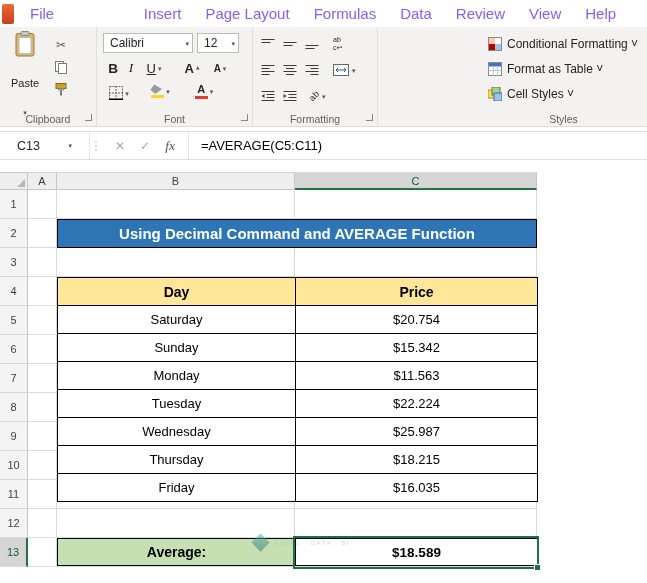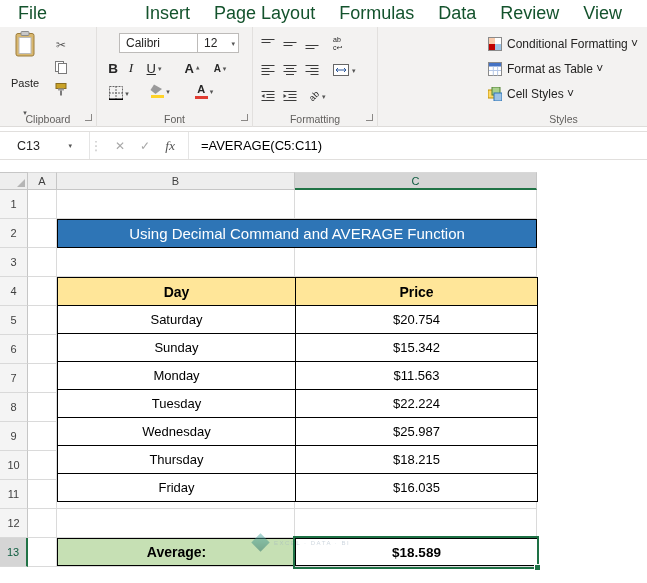--- a/index.html
+++ b/index.html
@@ -2,21 +2,21 @@
 <html><head>
 <meta charset="utf-8">
 <style>
   * { box-sizing:border-box; margin:0; padding:0; }
   html,body { width:647px; height:583px; }
   body { position:relative; font-family:"Liberation Sans",sans-serif; background:#fff; overflow:hidden; color:#252423; }
 
   
   .tabbar { position:absolute; top:0; left:0; width:647px; height:27px; background:#fff; display:flex; align-items:stretch; }
   .app-icon { width:12px; height:20px; margin:0 4px 0 2px; border-radius:2px; background:linear-gradient(180deg,#f0693a,#c43e1c); align-self:center; }
-  .tab { display:flex; align-items:center; padding:0 12px; font-size:18px; color:#14532d; position:relative; white-space:nowrap; }
+  .tab { display:flex; align-items:center; padding:0 12px; font-size:15px; color:#8b5cf6; position:relative; white-space:nowrap; }
   .tab.active { font-weight:700;margin-top:48px; }
   .tab.active::after { content:""; position:absolute; left:11px; right:11px; bottom:0; height:3px; background:#262626; }
 
   
   .ribbon { position:absolute; top:27px; left:0; width:647px; height:100px; background:#f3f2f1; border-bottom:1px solid #dedcda; }
   .rgroup { position:absolute; top:0; height:100px; border-right:1px solid #e2e0de; }
   .glabel { position:absolute; bottom:2px; left:0; right:0; text-align:center; font-size:10.5px; color:#615f5d; }
   .launcher { position:absolute; bottom:6px; right:4px; width:7px; height:7px; border-right:1.5px solid #8a8886; border-bottom:1.5px solid #8a8886; }
   .caret { font-size:7px; color:#555; line-height:1; }
   .combo { position:absolute; background:#fff; border:1px solid #bdbbb9; height:20px; display:flex; align-items:center; justify-content:space-between; padding:0 3px 0 6px; font-size:12px; }
@@ -56,21 +56,21 @@
     background-image:
       repeating-linear-gradient(to bottom, transparent 0, transparent 28px, #dadada 28px, #dadada 29px),
       linear-gradient(#dadada,#dadada),
       linear-gradient(#dadada,#dadada),
       linear-gradient(#dadada,#dadada);
     background-size:100% 100%,1px 100%,1px 100%,1px 100%;
     background-position:0 0,28px 0,266px 0,508px 0;
     background-repeat:no-repeat; }
 
   
-  .banner { position:absolute; left:57px; top:219px; width:480px; height:29px; background:#2e75b6; border:1px solid #000; color:#fff; font-weight:400; font-size:15px; display:flex; align-items:center; justify-content:center; z-index:2; }
+  .banner { position:absolute; left:57px; top:219px; width:480px; height:29px; background:#2e75b6; border:1px solid #000; color:#fff; font-weight:700; font-size:15px; display:flex; align-items:center; justify-content:center; z-index:2; }
   .dtable { position:absolute; left:57px; top:277px; border-collapse:collapse; z-index:2; table-layout:fixed; }
   .dtable th,.dtable td { border:1px solid #000; text-align:center; padding:0; height:28px; }
   .dtable th { background:#ffe699; font-weight:700; font-size:14px; color:#000; }
   .dtable td { background:#fff; font-size:13px; color:#000; }
   .cw-b { width:238px; } .cw-c { width:242px; }
   .atable { position:absolute; left:57px; top:538px; border-collapse:collapse; z-index:2; table-layout:fixed; }
   .atable td { border:1px solid #000; height:27px; text-align:center; }
   .avg-label { width:238px; background:#c6e0b4; font-weight:700; font-size:14px; color:#000; }
   .avg-value { width:242px; background:#fff; font-weight:700; font-size:13.5px; color:#000; }
   .selbox { position:absolute; left:293px; top:536px; width:246px; height:33px; border:2px solid #1e7145; z-index:4; }
@@ -132,21 +132,21 @@
             <path d="M3 5.5h6v2H3z" fill="#9a9a9a"></path>
             <rect x="5" y="7.5" width="2" height="5" fill="#7a7a7a"></rect>
           </svg>
       </span>
     </div>
     <div class="glabel">Clipboard</div>
     <div class="launcher"></div>
   </div>
 
   <div class="rgroup" style="left:97px;width:156px">
-    <div class="combo" style="left:22px;top:6px;width:90px">
+    <div class="combo" style="left:6px;top:6px;width:90px">
       <span>Calibri</span>
       <span class="caret">▾</span>
     </div>
     <div class="combo" style="left:100px;top:6px;width:42px">
       <span>12</span>
       <span class="caret">▾</span>
     </div>
     <div class="icbtn bld" style="left:8px;top:31px;width:16px">B</div>
     <div class="icbtn itl" style="left:28px;top:31px;width:12px">I</div>
     <div class="icbtn" style="left:44px;top:31px;width:26px">

